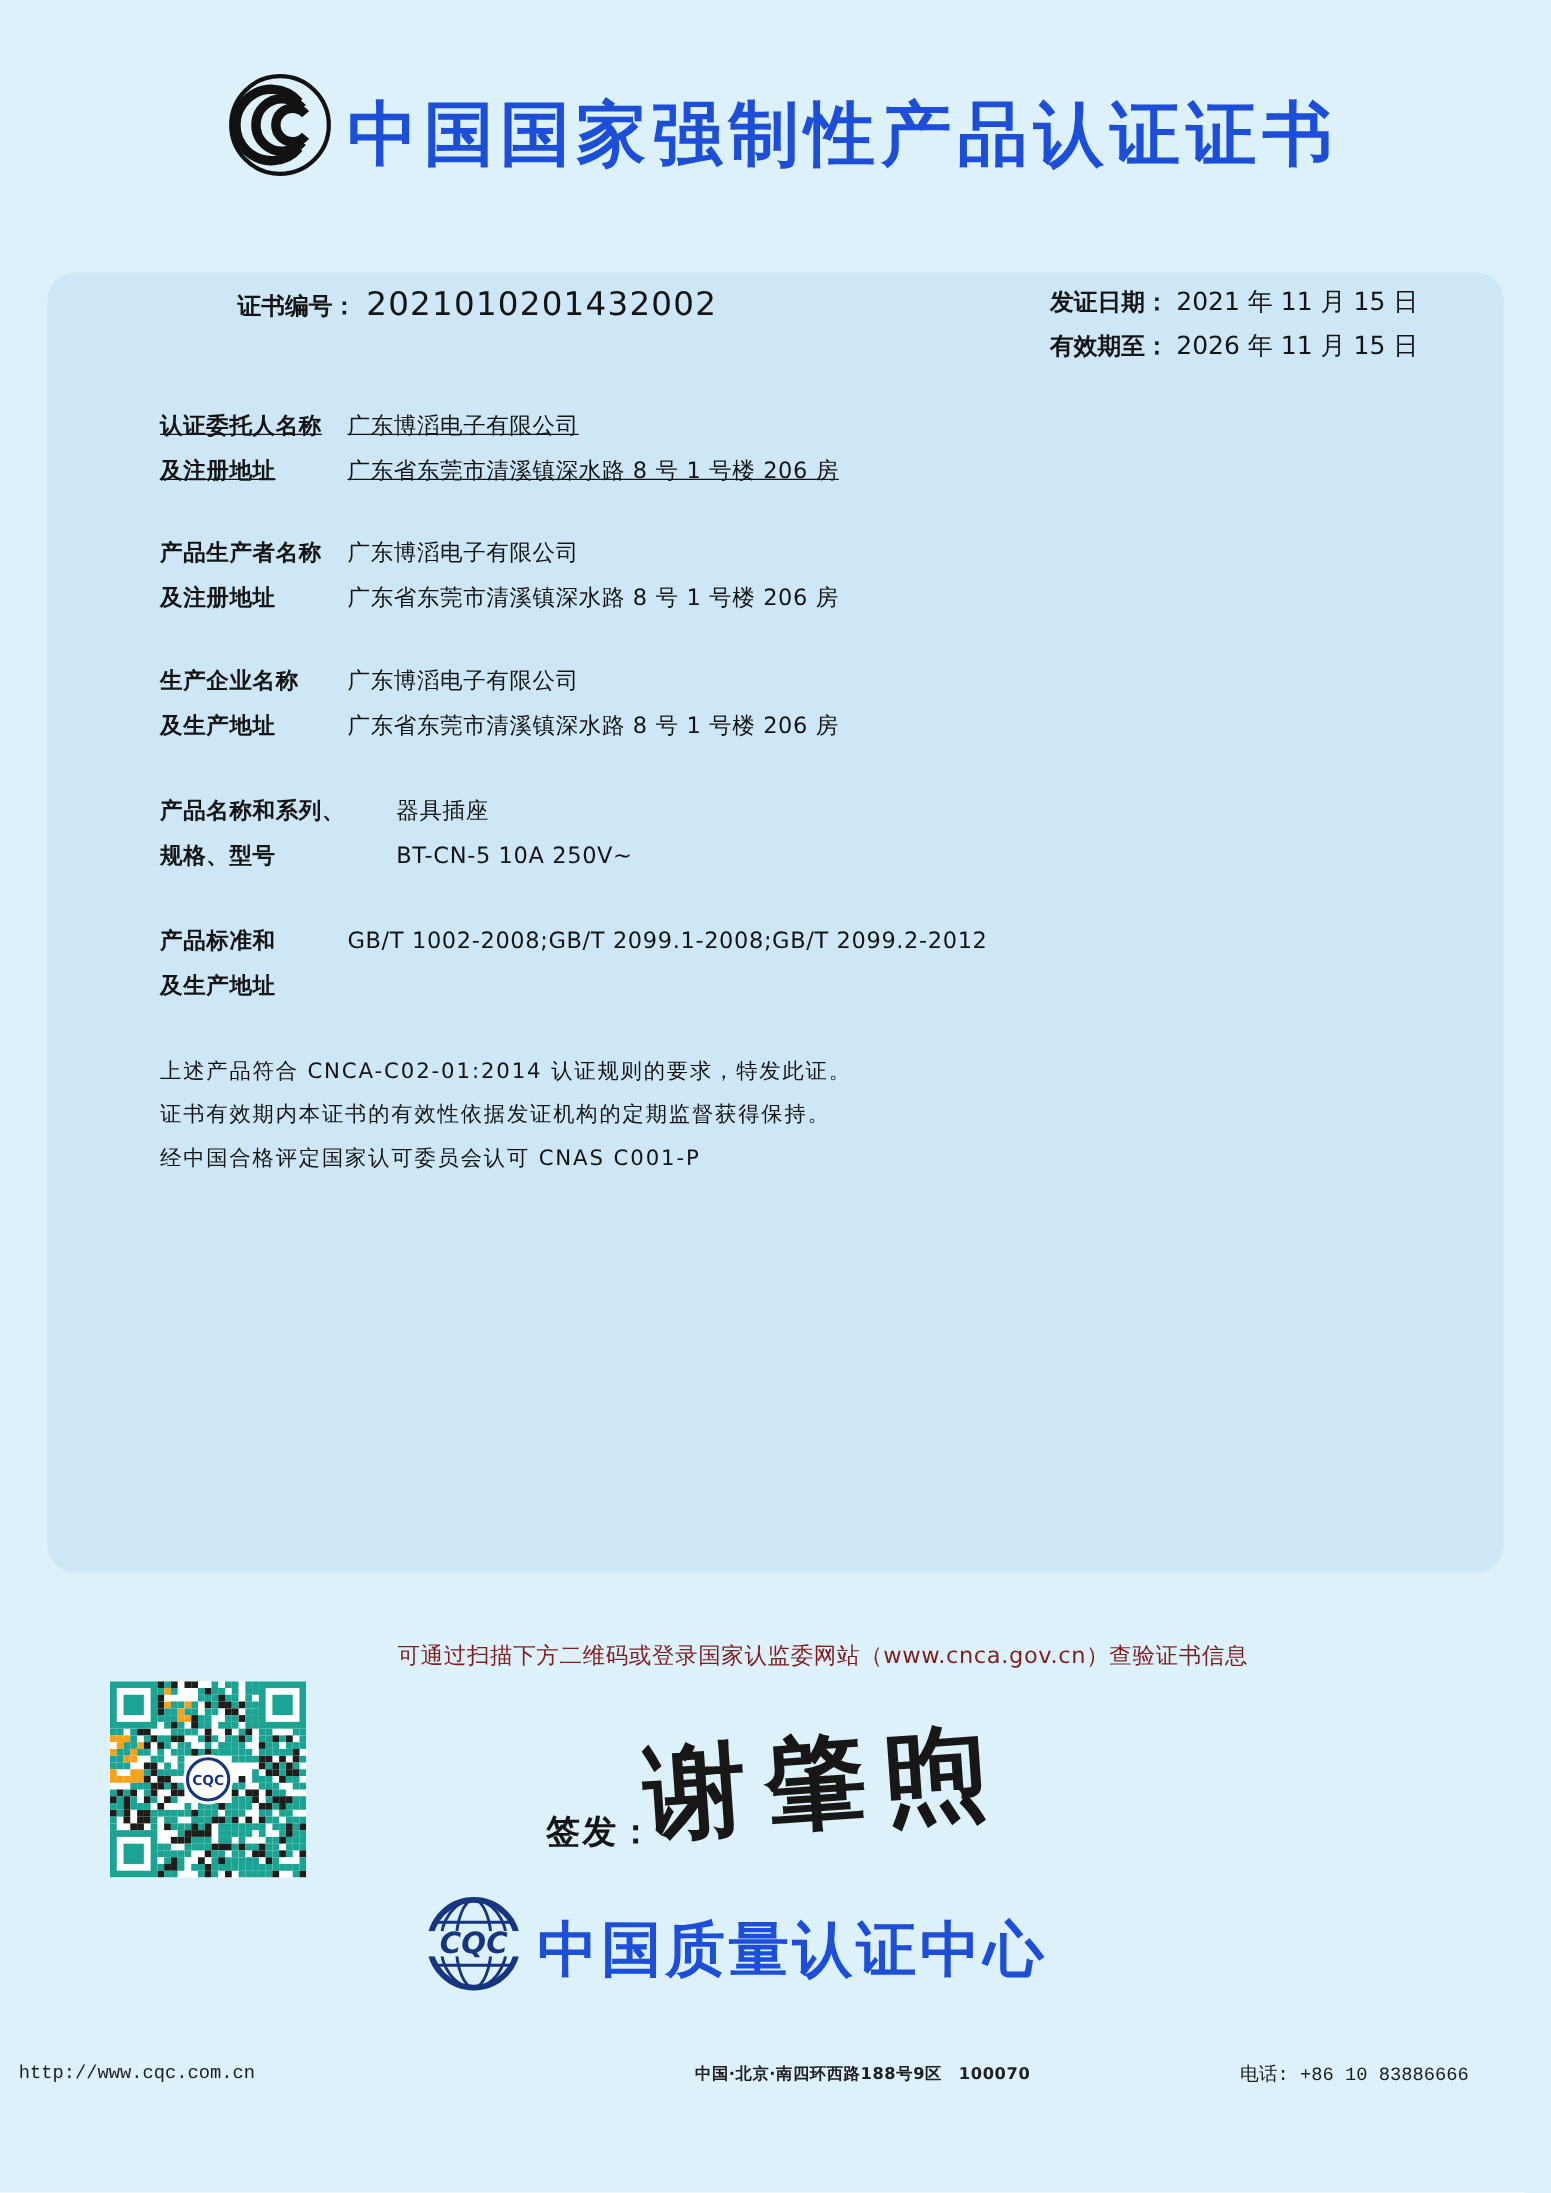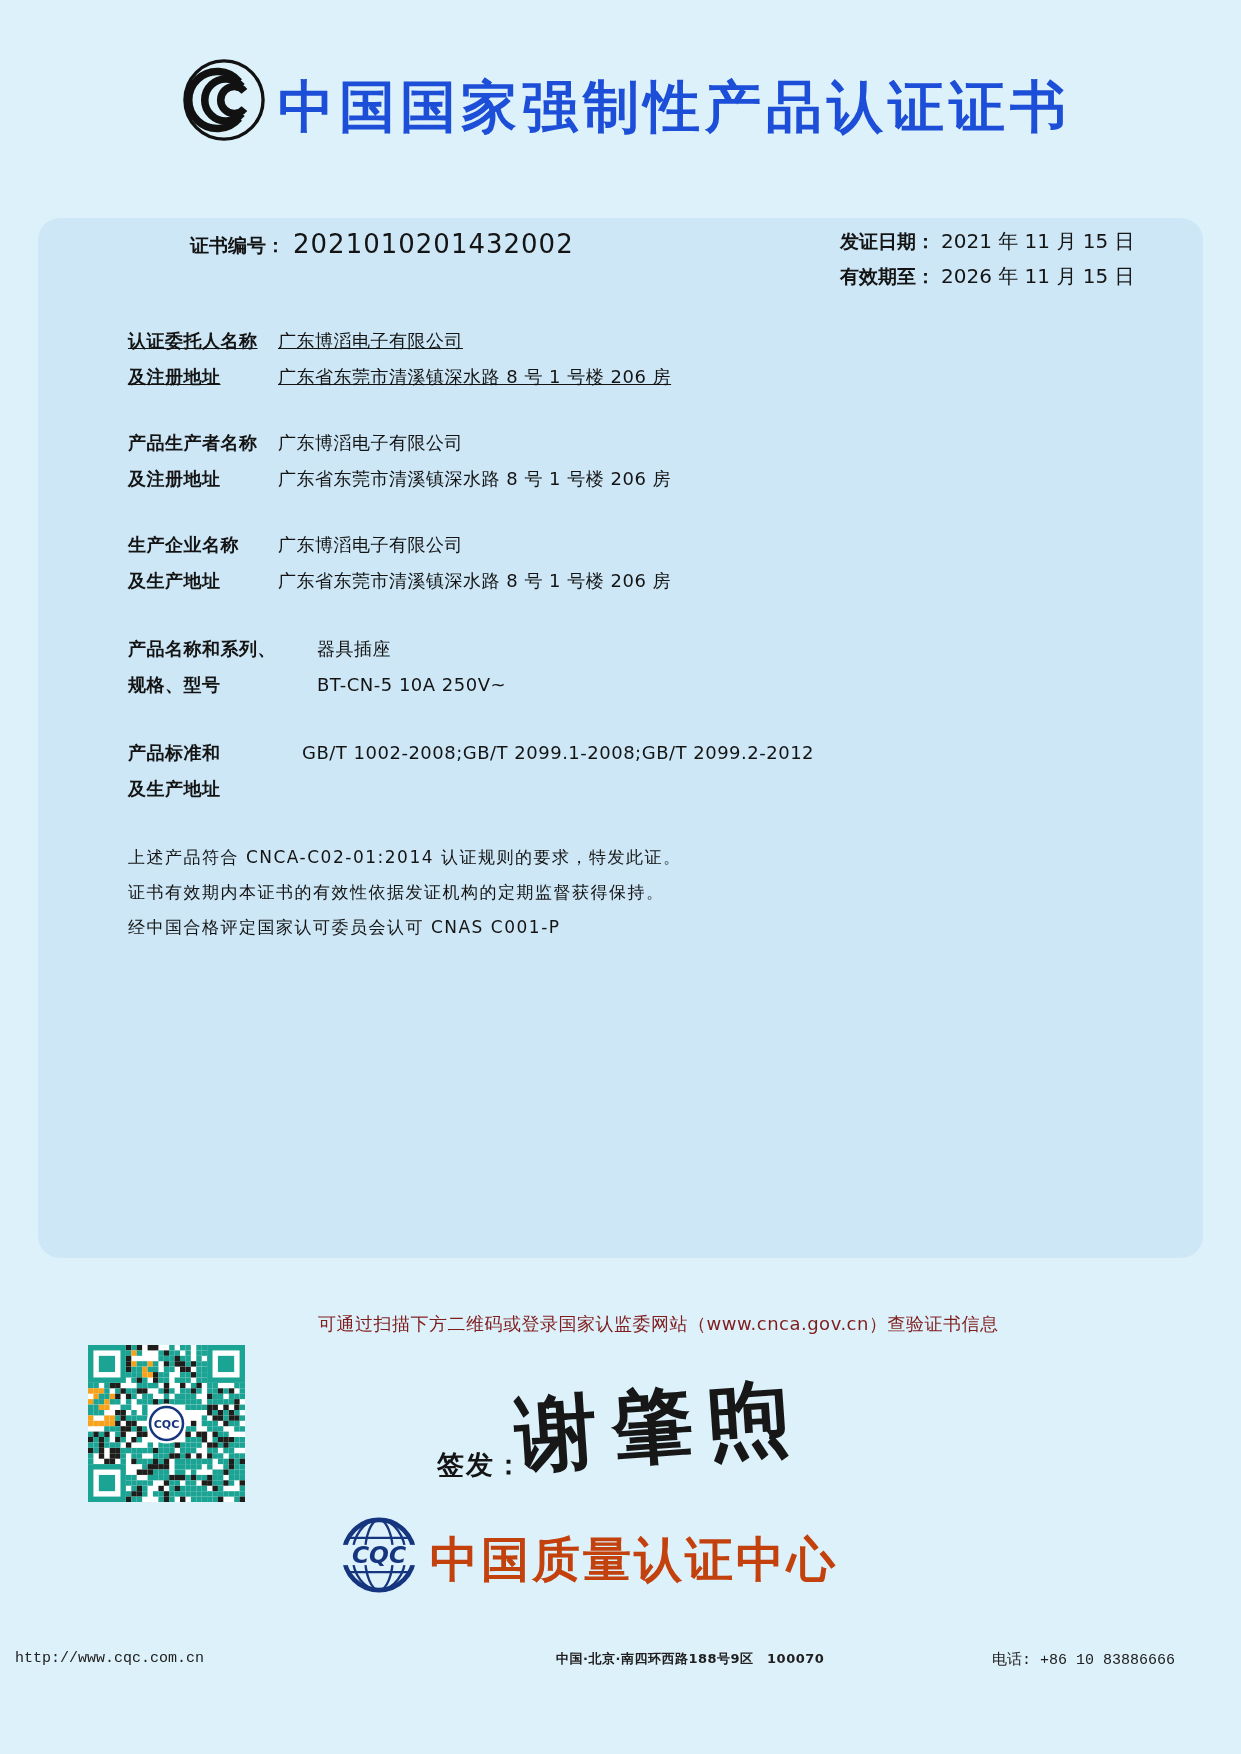--- a/index.html
+++ b/index.html
@@ -37,21 +37,21 @@
   
   .qr{position:absolute;left:88px;top:1345px;width:157px;height:157px;background:#ffffff;}
   
   .sign-label{position:absolute;left:437px;top:1447px;font-size:27px;font-weight:700;letter-spacing:2px;}
   .sign-name{
     position:absolute;left:515px;top:1372px;font-size:82px;font-weight:600;
     letter-spacing:14px;transform:rotate(-4deg);color:#171717;white-space:nowrap;
   }
   
   .cqc-logo{position:absolute;left:340px;top:1516px;width:78px;height:78px;}
-  .issuer-name{position:absolute;left:430px;top:1528px;font-size:48px;font-weight:600;letter-spacing:3px;color:#c2410c;white-space:nowrap;}
+  .issuer-name{position:absolute;left:430px;top:1528px;font-size:48px;font-weight:600;letter-spacing:3px;color:#1d4ed8;white-space:nowrap;}
   
   .footer{position:absolute;left:0;top:1650px;width:1241px;font-size:15px;color:#202020;}
   .f-url{position:absolute;left:15px;top:0;font-family:"Liberation Mono","DejaVu Sans Mono",monospace;letter-spacing:0px;}
   .f-addr{position:absolute;left:556px;top:0;font-size:13px;letter-spacing:0.5px;white-space:nowrap;font-weight:bold;}
   .f-phone{position:absolute;left:992px;top:0;font-family:"Liberation Mono","DejaVu Sans Mono",monospace;white-space:nowrap;}
 </style>
 </head>
 <body>
 
 <div class="page">
@@ -115,21 +115,21 @@
     <div class="flabels">
       <div>产品名称和系列、</div>
         <div>规格、型号</div>
     </div>
     <div class="fvalues">
       <div>器具插座</div>
         <div>BT-CN-5 10A 250V~</div>
     </div>
   </div>
 
-  <div class="field-row" style="top:735px;gap:24px;">
+  <div class="field-row" style="top:735px;">
     <div class="flabels">
       <div>产品标准和</div>
         <div>及生产地址</div>
     </div>
     <div class="fvalues">
       <div>GB/T 1002-2008;GB/T 2099.1-2008;GB/T 2099.2-2012</div>
         <div></div>
     </div>
   </div>
 

